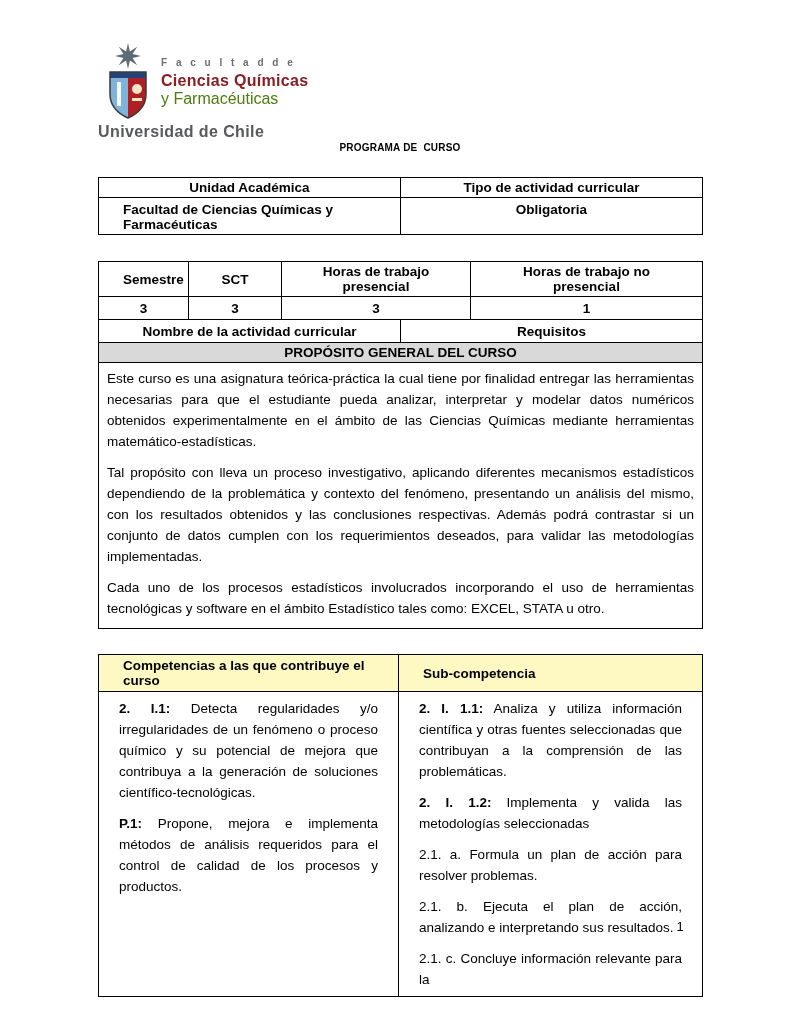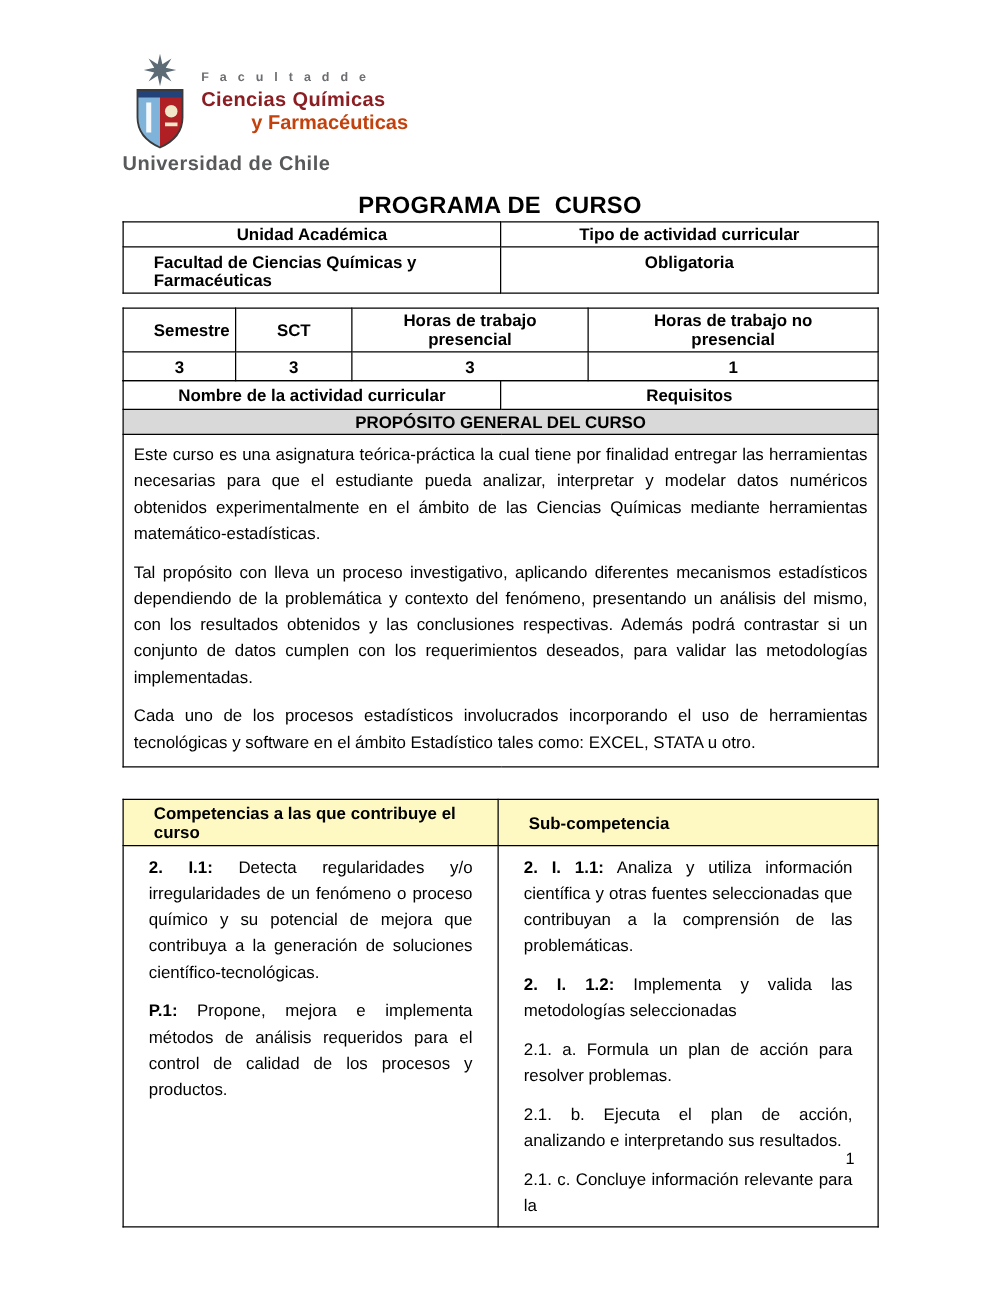--- a/index.html
+++ b/index.html
@@ -9,43 +9,43 @@
     font-family:"Liberation Sans", sans-serif; color:#000; overflow:hidden;
     margin:0 auto;
   }
 
   
   .logo { position:absolute; left:104px; top:42px; }
   .logo-row { display:flex; align-items:flex-start; }
   .crest { display:block; margin-right:9px; }
   .logo-line1 { font-size:10px; font-weight:bold; letter-spacing:3px; color:#6d6e71; margin-top:15px; }
   .logo-line2 { font-size:16px; font-weight:bold; color:#8a1e22; margin-top:4px; letter-spacing:0.3px; }
-  .logo-line3 { font-size:16px; font-weight:bold; color:#c2410c;margin-left:40px; }
+  .logo-line3 { font-size:16px; font-weight:normal; color:#4d7c0f; }
   .logo-line4 { font-size:16px; font-weight:bold; color:#58595b; letter-spacing:0.4px; margin-top:3px; margin-left:-6px; }
 
   
   .doc-title {
-    position:absolute; left:0; right:0; top:154px; text-align:center;
-    font-size:19px; font-weight:bold; white-space:pre; letter-spacing:0.2px;
+    position:absolute; left:0; right:0; top:142px; text-align:center;
+    font-size:10px; font-weight:bold; white-space:pre; letter-spacing:0.2px;
   }
 
   
   .content { position:absolute; left:98px; top:177px; width:605px; }
   table.tbl { border-collapse:collapse; table-layout:fixed; width:605px; }
   table.tbl td { border:1px solid #000; font-size:13.5px; padding:2px 24px; vertical-align:middle; }
   .hdr { font-weight:bold; text-align:center; }
   .bold { font-weight:bold; }
   .center { text-align:center; }
   .top { vertical-align:top !important; padding-top:4px !important; }
   .shaded { background:#d9d9d9; }
 
   .row-a td { height:20px; }
   .row-val td { height:33px; }
 
-  .tbl-horas { margin-top:11px; }
+  .tbl-horas { margin-top:26px; }
   .tbl-horas td { height:23px; }
 
   .tbl-curso { margin-top:-1px; }
   .row-ef td { height:23px; }
   .row-g td { height:18px; padding:1px 6px; }
 
   .para-cell {
     text-align:justify; line-height:21px; padding:5px 8px 9px 8px !important;
     vertical-align:top !important;
   }

